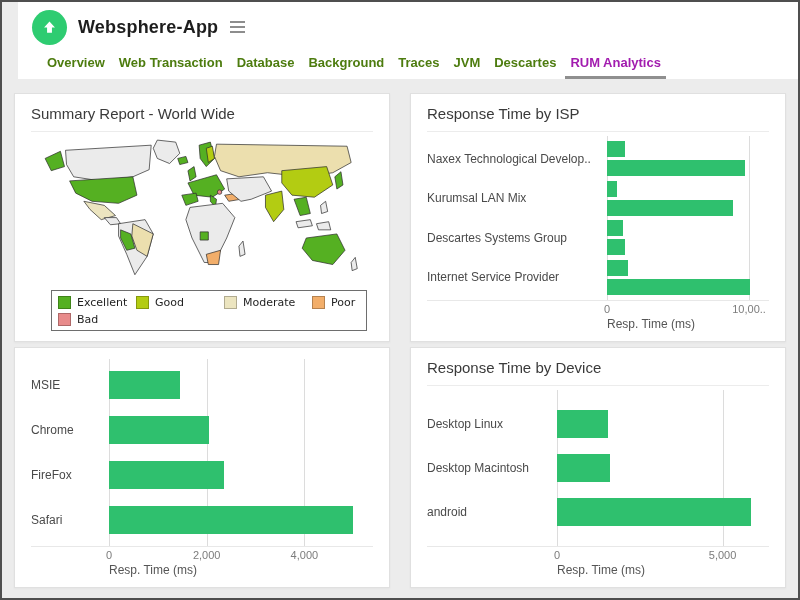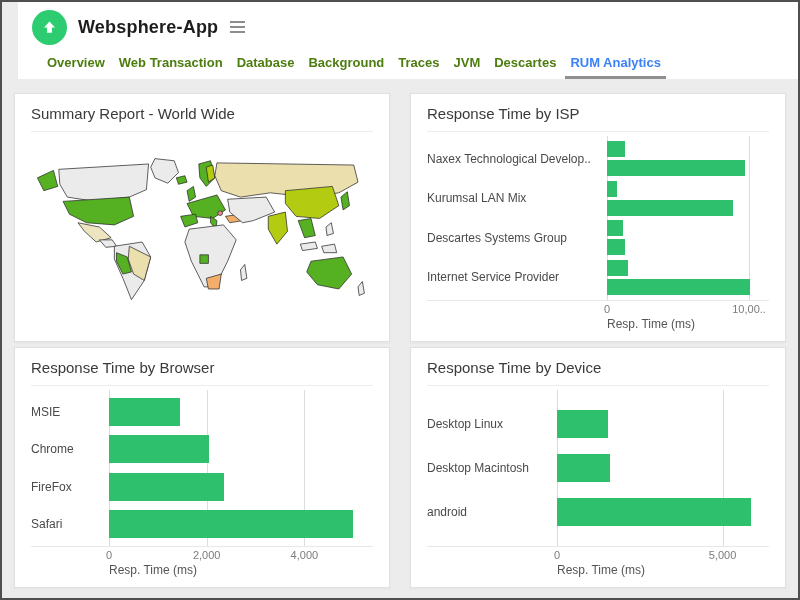--- a/index.html
+++ b/index.html
@@ -22,21 +22,21 @@
   }
   .logo svg { width: 15px; height: 15px; }
   .app-title { font-size: 18px; font-weight: bold; color: #1d1d1d; margin-left: 11px; letter-spacing: .2px; }
   .menu-icon { margin-left: 9px; display: flex; flex-direction: column; gap: 3px; cursor: pointer; padding: 3px; }
   .menu-icon span { width: 15px; height: 2px; background: #8d8d8d; display: block; }
   .tab-bar { display: flex; align-items: center; margin: 10px 0 0 8px; }
   .tab {
     font-size: 13px; color: #4d7c0f; padding: 0 7px; position: relative;
     cursor: pointer; white-space: nowrap; font-weight: bold;
   }
-  .tab.active { color: #3b82f6; font-weight: bold; }
+  .tab.active { color: #a21caf; font-weight: bold; }
   .tab.active::after {
     content: ""; position: absolute; left: 2px; right: 2px; bottom: -9px;
     height: 3px; background: #8f8f8f;
   }
   
   .main {
     flex: 1 1 auto; padding: 14px 12px 10px 12px;
     display: grid; grid-template-columns: 1fr 1fr; grid-template-rows: 31fr 30fr;
     gap: 5px 20px; min-height: 0;
   }
@@ -171,20 +171,42 @@
 
           <path d="M148,70 L180,66 L192,80 L184,100 L172,124 L162,124 L150,100 L144,82 Z" fill="#ebebeb"></path>
           <path d="M158,94 L166,94 L166,102 L158,102 Z" fill="#55b022"></path>
           <path d="M164,116 L178,112 L176,126 L166,126 Z" fill="#f2ae6a"></path>
           <path d="M196,108 L200,103 L202,116 L197,118 Z" fill="#ebebeb"></path>
 
           <path d="M262,100 L292,96 L300,112 L288,126 L268,122 L258,110 Z" fill="#55b022"></path>
           <path d="M306,124 L310,119 L312,130 L307,132 Z" fill="#ebebeb"></path>
         </svg>
       </div>
+      <div class="legend-box">
+          <div class="legend-item">
+            <div class="legend-chip" style="background: rgb(85, 176, 34);"></div>
+            <div>Excellent</div>
+          </div>
+          <div class="legend-item">
+            <div class="legend-chip" style="background: rgb(179, 204, 18);"></div>
+            <div>Good</div>
+          </div>
+          <div class="legend-item">
+            <div class="legend-chip" style="background: rgb(236, 229, 192);"></div>
+            <div>Moderate</div>
+          </div>
+          <div class="legend-item">
+            <div class="legend-chip" style="background: rgb(242, 174, 106);"></div>
+            <div>Poor</div>
+          </div>
+          <div class="legend-item">
+            <div class="legend-chip" style="background: rgb(232, 139, 139);"></div>
+            <div>Bad</div>
+          </div>
+        </div>
     </div>
   </div>
 
   <div class="panel">
     <div class="panel-title">Response Time by ISP</div>
     <div class="panel-body">
       <div class="chart" data-chart="isp">
           <div class="plot">
             <div class="grid-layer">
               <div class="gridline" style="left: 0%;"></div>
@@ -222,21 +244,20 @@
           <div class="axis">
             <div class="x-tick" style="left: 0%;">0</div>
             <div class="x-tick" style="left: 93.4579%;">10,00..</div>
           </div>
           <div class="xlabel">Resp. Time (ms)</div>
         </div>
     </div>
   </div>
 
   <div class="panel">
-    <div class="panel-title">Response Time by Browser</div>
     <div class="panel-body">
       <div class="chart" data-chart="browser">
           <div class="plot">
             <div class="grid-layer">
               <div class="gridline" style="left: 0%;"></div>
               <div class="gridline" style="left: 38.4615%;"></div>
               <div class="gridline" style="left: 76.9231%;"></div>
             </div>
             <div class="crow">
               <div class="cat-label">MSIE</div>

